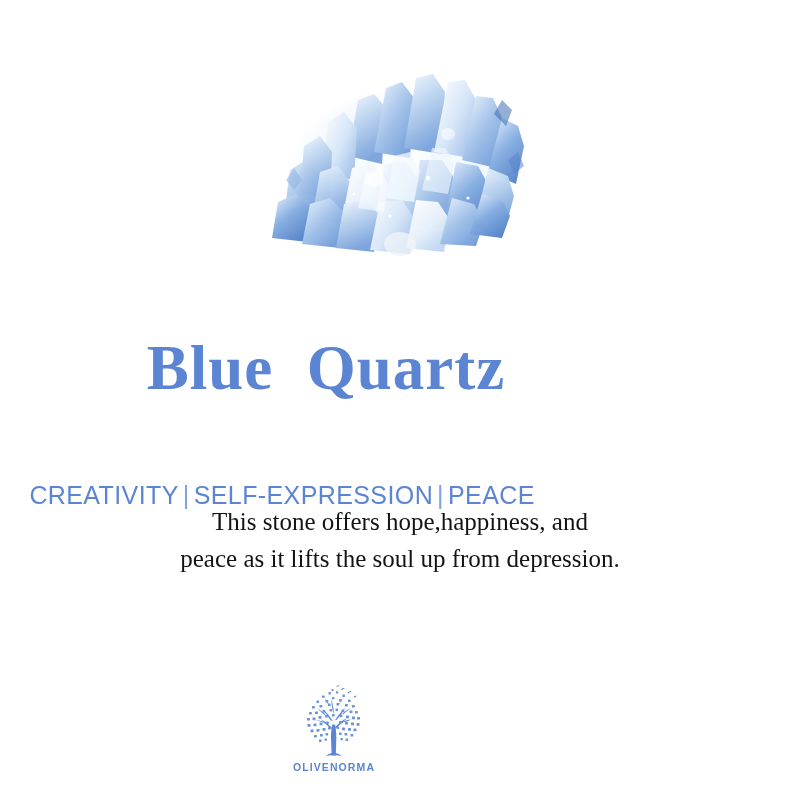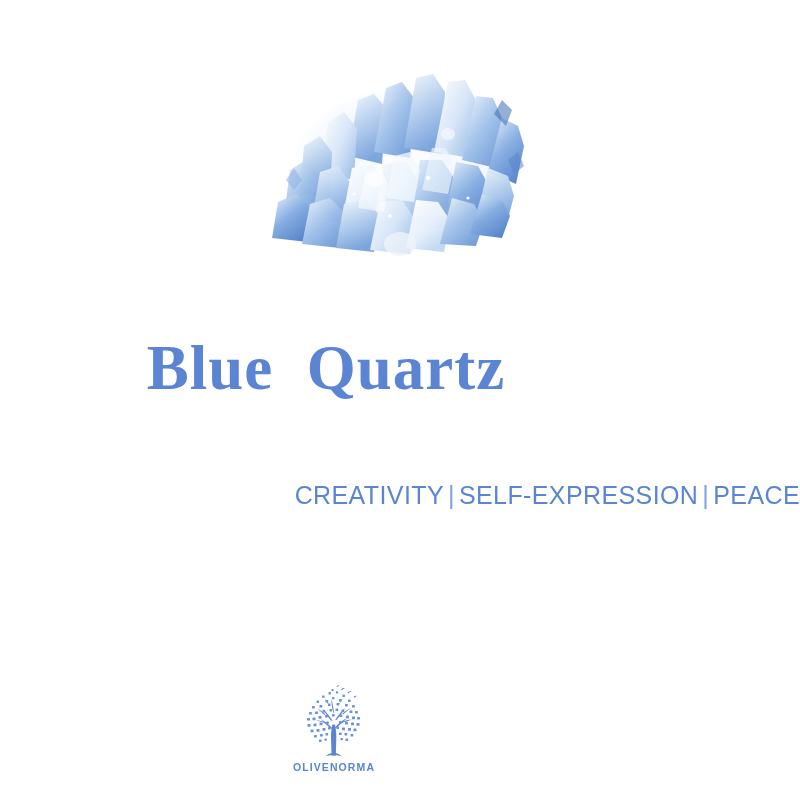--- a/index.html
+++ b/index.html
@@ -48,21 +48,21 @@
     color: #5b85d3;
     white-space: pre;
   }
 
   
   #stone-keywords {
     position: absolute;
     left: 0;
     top: 444px;
     width: 800px;
-    text-align: right;
+    text-align: left;
     font-family: "Liberation Sans", sans-serif;
     font-size: 25px;
     line-height: 34px;
     letter-spacing: 0.4px;
     color: #5b85d3;
     white-space: pre;
   }
   #stone-keywords .kw-sep {
     color: #7fa3de;
     padding: 0 4px;
@@ -205,20 +205,24 @@
       </g>
     </svg>
   </div>
 
   <div id="stone-title">Blue  Quartz</div>
 
   <div id="stone-keywords">
     <span>CREATIVITY</span><span class="kw-sep">|</span><span>SELF-EXPRESSION</span><span class="kw-sep">|</span><span>PEACE</span>
   </div>
 
+  <div id="stone-description">
+    <span class="desc-line">This stone offers hope,happiness, and</span>
+    <span class="desc-line">peace as it lifts the soul up from depression.</span>
+  </div>
 
   <div id="brand-logo">
     <svg id="brand-mark" viewBox="0 0 78 80" xmlns="http://www.w3.org/2000/svg">
       <g fill="#5b85d3">
 
         <path d="M36.6,72.5 L36.0,55.0 C35.9,50.5 36.4,46.0 37.3,41.5 L40.0,41.5 C40.9,46.0 41.4,50.5 41.3,55.0 L40.8,72.5 Z"></path>
 
         <path d="M30.5,73.2 C33.0,71.3 34.8,70.5 36.4,70.3 L41.0,70.3 C42.6,70.5 44.4,71.3 46.9,73.2 C44.0,72.6 42.3,72.3 40.6,72.3 L36.8,72.3 C35.1,72.3 33.4,72.6 30.5,73.2 Z"></path>
 
         <path d="M38.2,46.0 C34.2,41.4 30.0,38.3 25.4,35.9 C29.2,39.6 32.5,42.2 35.6,45.6 Z"></path>

